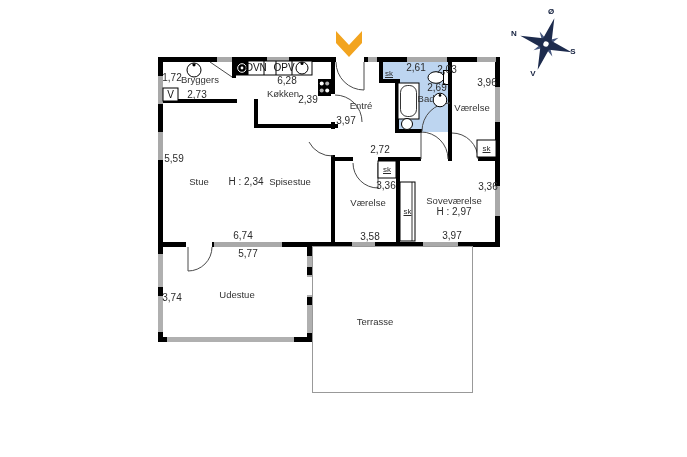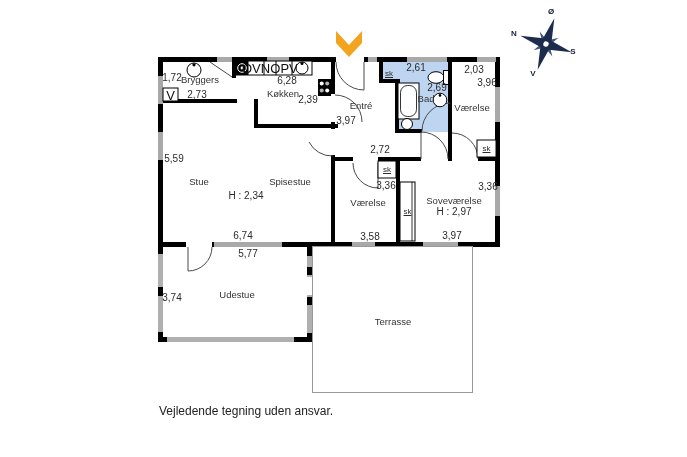--- a/index.html
+++ b/index.html
@@ -3,21 +3,21 @@
 <meta charset="utf-8">
 <style>
   html,body{margin:0;padding:0;background:#ffffff;}
   #stage{position:relative;width:687px;height:457px;background:#ffffff;overflow:hidden;
          font-family:"Liberation Sans", sans-serif;}
   .lbl{position:absolute;transform:translate(-50%,-50%);white-space:nowrap;
        color:#2b2b2b;line-height:1;}
   .dim{font-size:10px;}
   .room{font-size:9.5px;color:#333333;}
   .sk{font-size:8px;text-decoration:underline;}
-  .cell{font-size:13px;color:#111;}
+  .cell{font-size:10px;color:#111;}
   .compass-letter{font-size:8px;font-weight:bold;color:#15213f;}
   #disclaimer{position:absolute;left:159px;top:404px;font-size:12px;color:#222222;}
   svg{position:absolute;left:0;top:0;}
 </style>
 </head>
 <body>
 
 <div id="stage">
 
   <svg width="687" height="457" viewBox="0 0 687 457">
@@ -189,49 +189,48 @@
   <div class="lbl dim" style="left:308px;top:100px">2,39</div>
 
   <div class="lbl room" style="left:361px;top:106px">Entré</div>
   <div class="lbl dim" style="left:346px;top:121px">3,97</div>
 
   <div class="lbl dim" style="left:416px;top:68px">2,61</div>
   <div class="lbl sk" style="left:389px;top:74px">sk</div>
   <div class="lbl dim" style="left:437px;top:88px">2,69</div>
   <div class="lbl room" style="left:426px;top:99px">Bad</div>
 
-  <div class="lbl dim" style="left:474px;top:70px">2,03</div>
+  <div class="lbl dim" style="left:447px;top:70px">2,03</div>
   <div class="lbl dim" style="left:487px;top:83px">3,96</div>
   <div class="lbl room" style="left:472px;top:108px">Værelse</div>
   <div class="lbl sk" style="left:486.5px;top:148.5px">sk</div>
 
   <div class="lbl dim" style="left:380px;top:150px">2,72</div>
 
   <div class="lbl dim" style="left:174px;top:159px">5,59</div>
   <div class="lbl room" style="left:199px;top:182px">Stue</div>
-  <div class="lbl dim" style="left:246px;top:196px">H : 2,34</div>
+  <div class="lbl dim" style="left:246px;top:182px">H : 2,34</div>
   <div class="lbl room" style="left:290px;top:182px">Spisestue</div>
   <div class="lbl dim" style="left:243px;top:236px">6,74</div>
 
   <div class="lbl sk" style="left:387px;top:169.5px">sk</div>
   <div class="lbl dim" style="left:386px;top:186px">3,36</div>
   <div class="lbl room" style="left:368px;top:203px">Værelse</div>
   <div class="lbl dim" style="left:370px;top:237px">3,58</div>
 
   <div class="lbl sk" style="left:407.5px;top:212px">sk</div>
   <div class="lbl room" style="left:454px;top:201px">Soveværelse</div>
   <div class="lbl dim" style="left:454px;top:211.5px">H : 2,97</div>
   <div class="lbl dim" style="left:488px;top:187px">3,36</div>
   <div class="lbl dim" style="left:452px;top:236px">3,97</div>
 
   <div class="lbl dim" style="left:248px;top:254px">5,77</div>
   <div class="lbl dim" style="left:172px;top:298px">3,74</div>
   <div class="lbl room" style="left:237px;top:295px">Udestue</div>
 
-  <div class="lbl room" style="left:393px;top:322px">Terrasse</div>
+  <div class="lbl room" style="left:375px;top:322px">Terrasse</div>
 
   <div class="lbl compass-letter" style="left:551px;top:12px">Ø</div>
   <div class="lbl compass-letter" style="left:514px;top:34px">N</div>
   <div class="lbl compass-letter" style="left:573px;top:52px">S</div>
   <div class="lbl compass-letter" style="left:533px;top:74px">V</div>
 
-  <div id="disclaimer">Vejledende tegning uden ansvar.</div>
 </div>
 
 </body></html>

